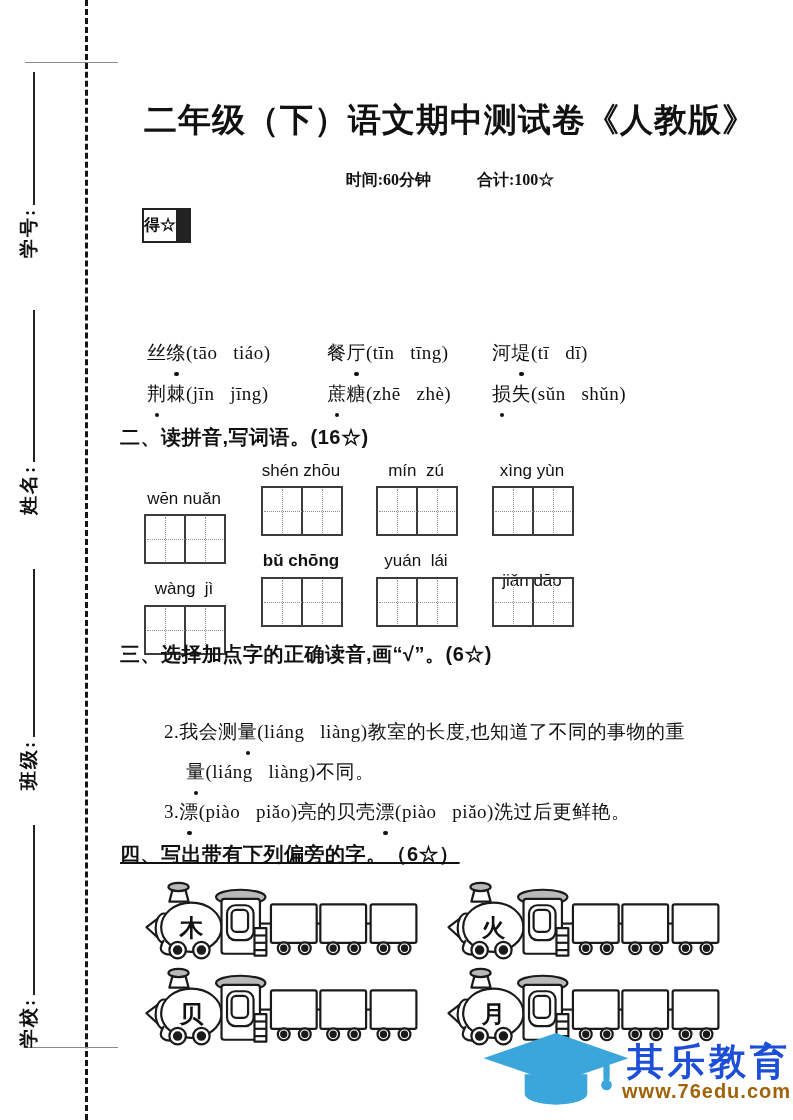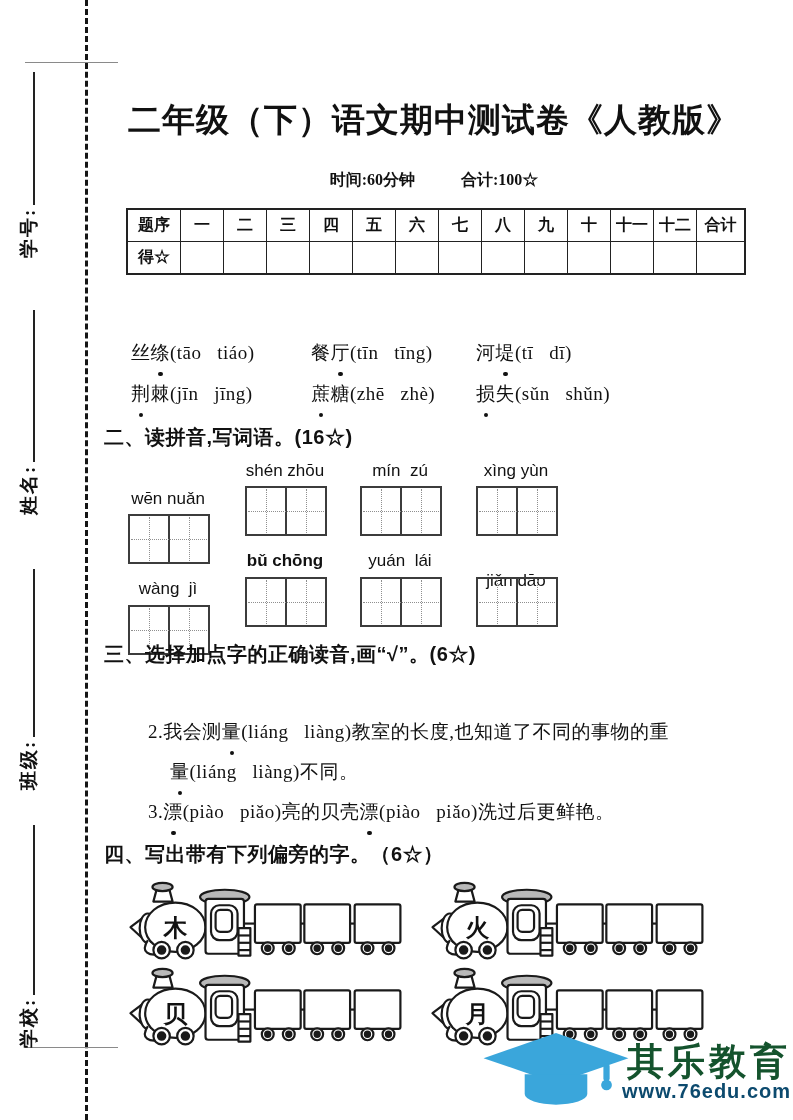--- a/index.html
+++ b/index.html
@@ -10,21 +10,21 @@
   .cutline{position:absolute;left:85px;top:0;height:1120px;width:0;
            border-left:3px dashed #151515;}
   .foldmark{position:absolute;left:25px;width:93px;height:0;border-top:1.5px solid #8a8a8a;}
   .mfield{position:absolute;left:40px;height:24px;white-space:nowrap;
           transform:rotate(-90deg);transform-origin:left bottom;
           font-size:19px;font-weight:600;letter-spacing:2px;}
   .mfield .blank{display:inline-block;height:14px;border-bottom:2px solid #222;
                  margin-left:3px;vertical-align:baseline;}
 
   
-  #main{position:absolute;left:104px;top:0;width:660px;height:984px;}
+  #main{position:absolute;left:120px;top:0;width:660px;height:984px;}
   .abs{position:absolute;}
 
   .title{left:0;top:98px;width:100%;text-align:center;
          font-family:"Liberation Sans",sans-serif;font-weight:900;
          font-size:33px;letter-spacing:1px;white-space:nowrap;}
   .subtitle{left:0;top:170px;width:100%;display:flex;justify-content:center;gap:46px;
             font-size:16px;font-weight:700;}
 
   
   table.score{left:22px;top:208px;border-collapse:collapse;table-layout:fixed;
@@ -104,36 +104,20 @@
 
     <div class="abs title">二年级（下）语文期中测试卷《人教版》</div>
 
     <div class="abs subtitle">
       <span>时间:60分钟</span>
       <span>合计:100☆</span>
     </div>
 
     <table class="abs score">
       <tbody>
-          <tr>
-        <td class="c-first">题序</td>
-        <td class="c-mid">一</td>
-        <td class="c-mid">二</td>
-        <td class="c-mid">三</td>
-        <td class="c-mid">四</td>
-        <td class="c-mid">五</td>
-        <td class="c-mid">六</td>
-        <td class="c-mid">七</td>
-        <td class="c-mid">八</td>
-        <td class="c-mid">九</td>
-        <td class="c-mid">十</td>
-        <td class="c-mid">十一</td>
-        <td class="c-mid">十二</td>
-        <td class="c-last">合计</td>
-      </tr>
       <tr>
         <td>得☆</td>
         <td></td>
             <td></td>
         <td></td>
             <td></td>
         <td></td>
             <td></td>
         <td></td>
             <td></td>
@@ -198,21 +182,21 @@
     <div class="tzg bx3" style="top:577px;">
         <span class="cell"></span>
         <span class="cell"></span>
       </div>
 
     <div class="abs shead" style="left:0;top:641px;">三、选择加点字的正确读音,画“√”。(6☆)</div>
     <div class="abs line indent1" style="left:0;top:719px;width:648px;"><span>2.我会测</span><span class="dseg">量</span><span>(liáng   liàng)教室的长度,也知道了不同的事物的重</span></div>
     <div class="abs line indent2" style="left:0;top:759px;width:640px;"><span class="dseg">量</span><span>(liáng   liàng)不同。</span></div>
     <div class="abs line indent1" style="left:0;top:799px;width:648px;"><span>3.</span><span class="dseg">漂</span><span>(piào   piǎo)亮的贝壳</span><span class="dseg">漂</span><span>(piào   piǎo)洗过后更鲜艳。</span></div>
 
-    <div class="abs shead" style="left:0;top:841px;">四、写出带有下列偏旁的字。（6☆）</div>
+    <div class="abs shead" style="left:0;top:841px;text-decoration:underline;">四、写出带有下列偏旁的字。（6☆）</div>
 
     <div class="abs train tr-left" style="top:876px;">
       <svg viewBox="0 0 300 94">
         <g fill="#fff" stroke="#1a1a1a" stroke-width="2.4" stroke-linejoin="round">
           <line x1="126" y1="52" x2="140" y2="52"></line>
             <line x1="186" y1="52" x2="194" y2="52"></line>
             <line x1="241" y1="52" x2="249" y2="52"></line>
           <rect x="139" y="31" width="50" height="42" rx="2"></rect>
             <rect x="193" y="31" width="50" height="42" rx="2"></rect>
             <rect x="248" y="31" width="50" height="42" rx="2"></rect>
@@ -389,18 +373,18 @@
   <div class="logo">
     <svg class="logo-cap" viewBox="0 0 170 95">
       <g fill="#3aa6db">
         <polygon points="85,4 166,32 85,60 4,32"></polygon>
         <path d="M50,50 h70 v22 a35,12 0 0 1 -70,0 z"></path>
         <rect x="138" y="38" width="7" height="20" rx="3.5"></rect>
         <circle cx="141.5" cy="62" r="6"></circle>
       </g>
     </svg>
     <div class="logo-text">
-      <span class="logo-name" style="color: #14532d;">其乐教育</span>
-      <span class="logo-url" style="color: #0c4a6e;">www.76edu.com</span>
+      <span class="logo-name" style="color: #1d4ed8;">其乐教育</span>
+      <span class="logo-url" style="color: #a16207;">www.76edu.com</span>
     </div>
   </div>
 
 </div>
 
 </body></html>

